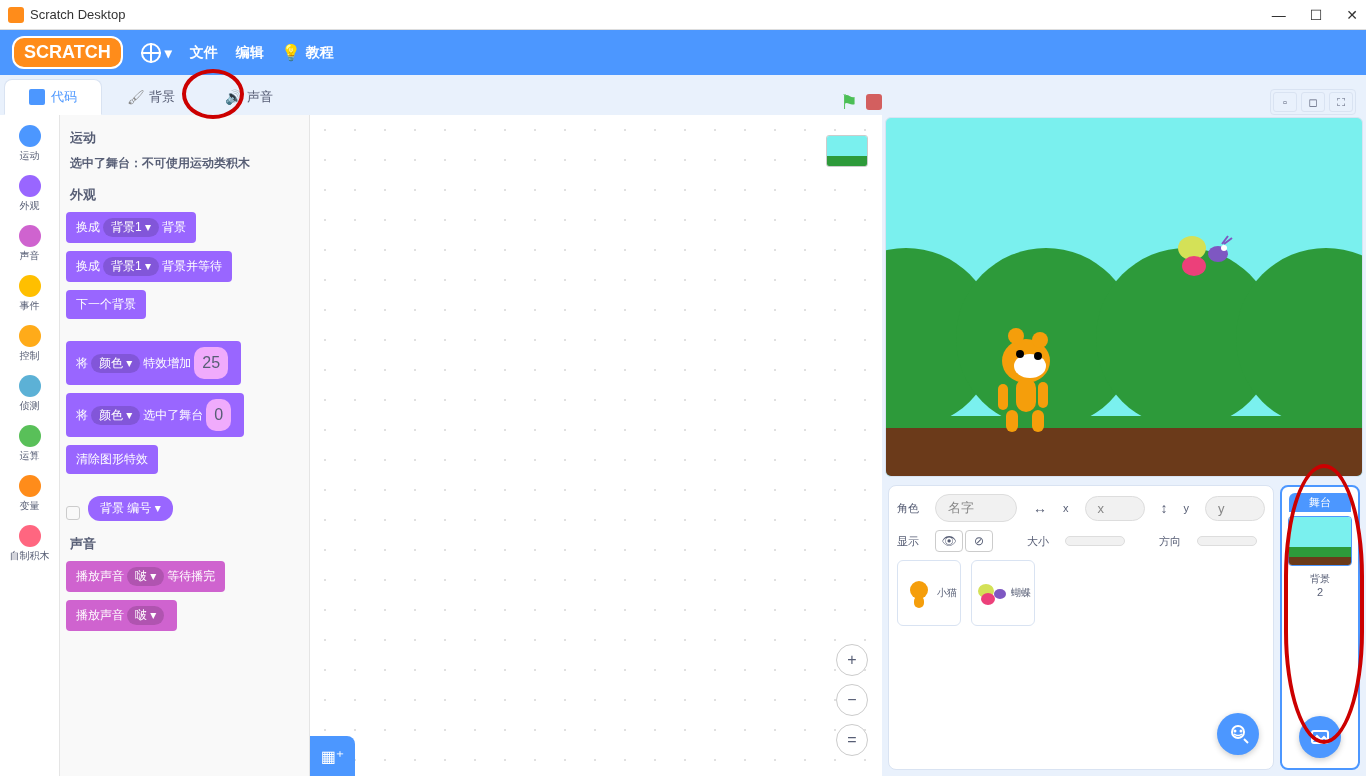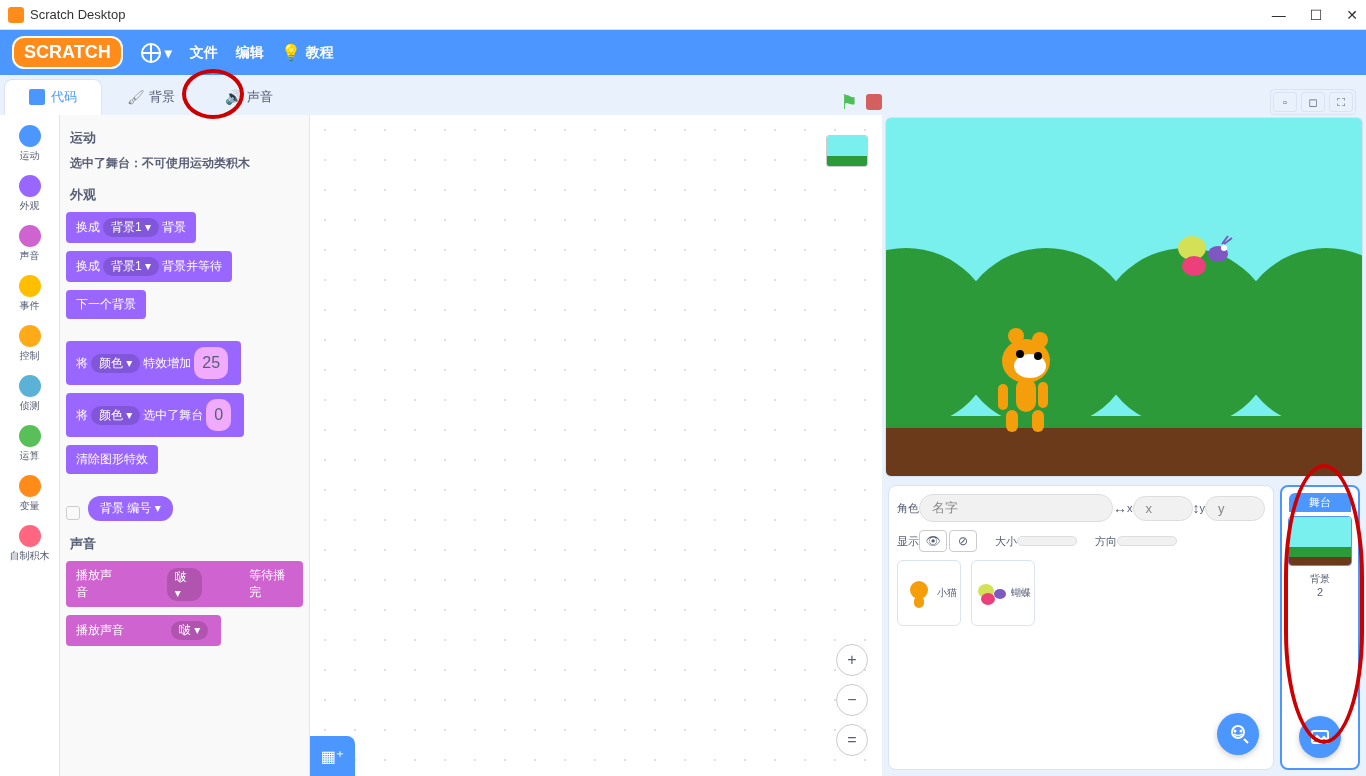--- a/index.html
+++ b/index.html
@@ -33,21 +33,21 @@
 
 .main { display: flex; height: calc(100% - 115px); }
 .palette-col { width: 60px; background: #fff; border-right: 1px solid #e5e5e5; padding-top: 4px; }
 .cat { display: flex; flex-direction: column; align-items: center; padding: 6px 0; font-size: 10px; color: #575e75; cursor: pointer; }
 .cat-dot { width: 22px; height: 22px; border-radius: 50%; margin-bottom: 2px; }
 .blocks-col { width: 250px; background: #f9f9f9; border-right: 1px solid #e5e5e5; padding: 8px 6px; overflow-y: auto; position: relative; }
 .cat-header { font-size: 13px; color: #575e75; font-weight: bold; margin: 6px 0 8px 4px; }
 .stage-msg { font-size: 12px; color: #575e75; font-weight: bold; margin: 2px 0 14px 4px; }
 .block { display: inline-flex; align-items: center; padding: 6px 10px; border-radius: 4px; color: #fff; font-size: 12px; margin-bottom: 8px; cursor: grab; }
 .block.looks { background: #9966FF; }
-.block.sound { background: #CF63CF; gap: 44px; }
+.block.sound { background: #CF63CF; }
 .block .pill { background: #f0abfc; color: #575e75; border-radius: 10px; padding: 7px 8px; margin: 0 3px; font-size: 16px; }
 .block .dd { background: rgba(0,0,0,0.15); border-radius: 10px; padding: 1px 8px; margin: 0 3px; }
 .reporter { background: #9966FF; color:#fff; border-radius: 12px; padding: 4px 12px; font-size:12px; display:inline-flex; align-items:center; margin-bottom:8px;}
 .chk { width:14px; height:14px; border:1px solid #ccc; border-radius:3px; margin-right:8px; display:inline-block; vertical-align:middle;}
 
 .workspace { flex: 1; background: #fff; position: relative; background-image: radial-gradient(#e0e0e0 1px, transparent 1px); background-size: 30px 30px; }
 .ws-thumb { position: absolute; top: 20px; right: 14px; width: 42px; height: 32px; border: 1px solid #ccc; border-radius: 3px; overflow:hidden;}
 .ws-thumb .sky { height: 65%; background: #7af0ee;}
 .ws-thumb .ground { height: 35%; background: #2d9a3a;}
 .zoom-btns { position: absolute; bottom: 20px; right: 14px; display: flex; flex-direction: column; gap: 8px; }
@@ -57,21 +57,21 @@
 .stage { width: 478px; height: 360px; margin: 2px auto; background: #7af0ee; position: relative; border-radius: 6px; overflow: hidden; border:1px solid #d9e3f2;}
 .hills { position: absolute; bottom: 48px; left:-30px; right:-30px; height: 120px; }
 .hill { position:absolute; bottom:0; width:180px; height:180px; background:#2d9a3a; border-radius:50%; }
 .ground-strip { position:absolute; bottom:0; left:0; right:0; height:48px; background:#6b3a1a;}
 .green-strip { position:absolute; bottom:36px; left:0; right:0; height:24px; background:#2d9a3a;}
 .cat-sprite { position:absolute; bottom:40px; left:100px; width:90px; height:110px; }
 .bfly-sprite { position:absolute; top:110px; right:120px; width:70px; height:50px;}
 
 .sprite-panel { flex:1; display:flex; }
 .sprite-info { flex:1; background:#fff; margin:6px; border-radius:8px; border:1px solid #d9e3f2; padding:8px; position:relative;}
-.info-row { display:flex; align-items:center; gap:0; margin-bottom:8px; font-size:11px; color:#575e75;}
+.info-row { display:flex; align-items:center; gap:16px; margin-bottom:8px; font-size:11px; color:#575e75;}
 .info-input { background:#f1f1f1; border:1px solid #ddd; border-radius:14px; padding:4px 12px; font-size:13px; color:#888; min-width:60px;}
 .info-input.wide { flex:1;}
 .xy-sym { font-size:14px;}
 .sprite-list { display:flex; gap:10px; margin-top:4px;}
 .sprite-tile { width:64px; height:66px; border:1px solid #d9e3f2; border-radius:6px; display:flex; align-items:center; justify-content:center; font-size:10px; color:#575e75; cursor:pointer;}
 .sprite-tile .mini { width:36px; height:36px; display:flex; align-items:center; justify-content:center;}
 .stage-col { width:80px; background:#fff; margin:6px 6px 6px 0; border-radius:8px; border:2px solid #4C97FF; display:flex; flex-direction:column; align-items:center; padding:6px; position:relative;}
 .stage-label { background:#4C97FF; color:#fff; font-size:11px; padding:2px 20px; border-radius:6px 6px 0 0; margin-bottom:4px;}
 .stage-thumb { width:64px; height:50px; border:1px solid #4C97FF; border-radius:4px; overflow:hidden;}
 .stage-thumb .sky { height:62%; background:#7af0ee;}

